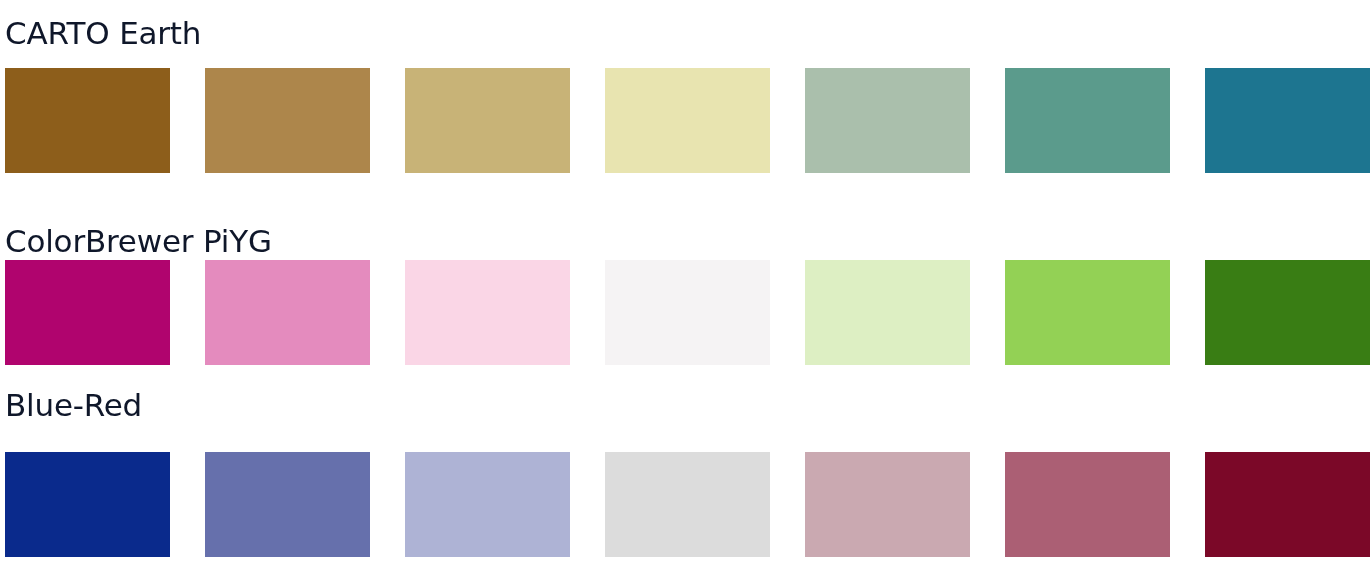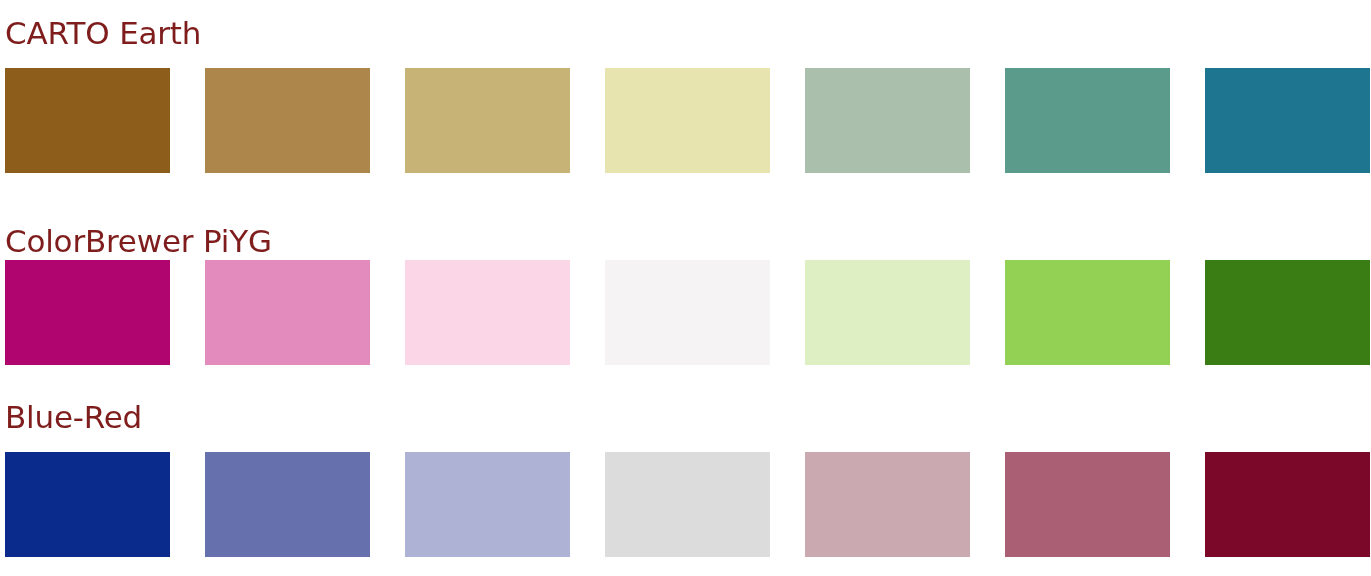--- a/index.html
+++ b/index.html
@@ -24,21 +24,21 @@
 
   .palette-row {
     position: relative;
     width: 1371px;
   }
 
   .palette-title {
     font-family: "DejaVu Sans", "Liberation Sans", sans-serif;
     font-size: 31px;
     font-weight: 400;
-    color: #7f1d1d;
+    color: #0f172a;
     line-height: 1;
     letter-spacing: -0.2px;
     padding-left: 5px;
     white-space: nowrap;
   }
 
   .swatch-strip {
     position: relative;
     width: 1371px;
     height: 105px;
@@ -51,21 +51,21 @@
     height: 105px;
   }
 
   
   #row-0 .palette-title { position:absolute; top: 18px; }
   #row-0 .swatch-strip  { position:absolute; top: 68px; }
 
   #row-1 .palette-title { position:absolute; top: 226px; }
   #row-1 .swatch-strip  { position:absolute; top: 260px; }
 
-  #row-2 .palette-title { position:absolute; top: 402px; }
+  #row-2 .palette-title { position:absolute; top: 390px; }
   #row-2 .swatch-strip  { position:absolute; top: 452px; }
 
   #row-3 .palette-title { position:absolute; top: 562px; }
 </style>
 </head>
 <body>
 
 <div id="palette-board">
 
 <div class="palette-row" id="row-0">

